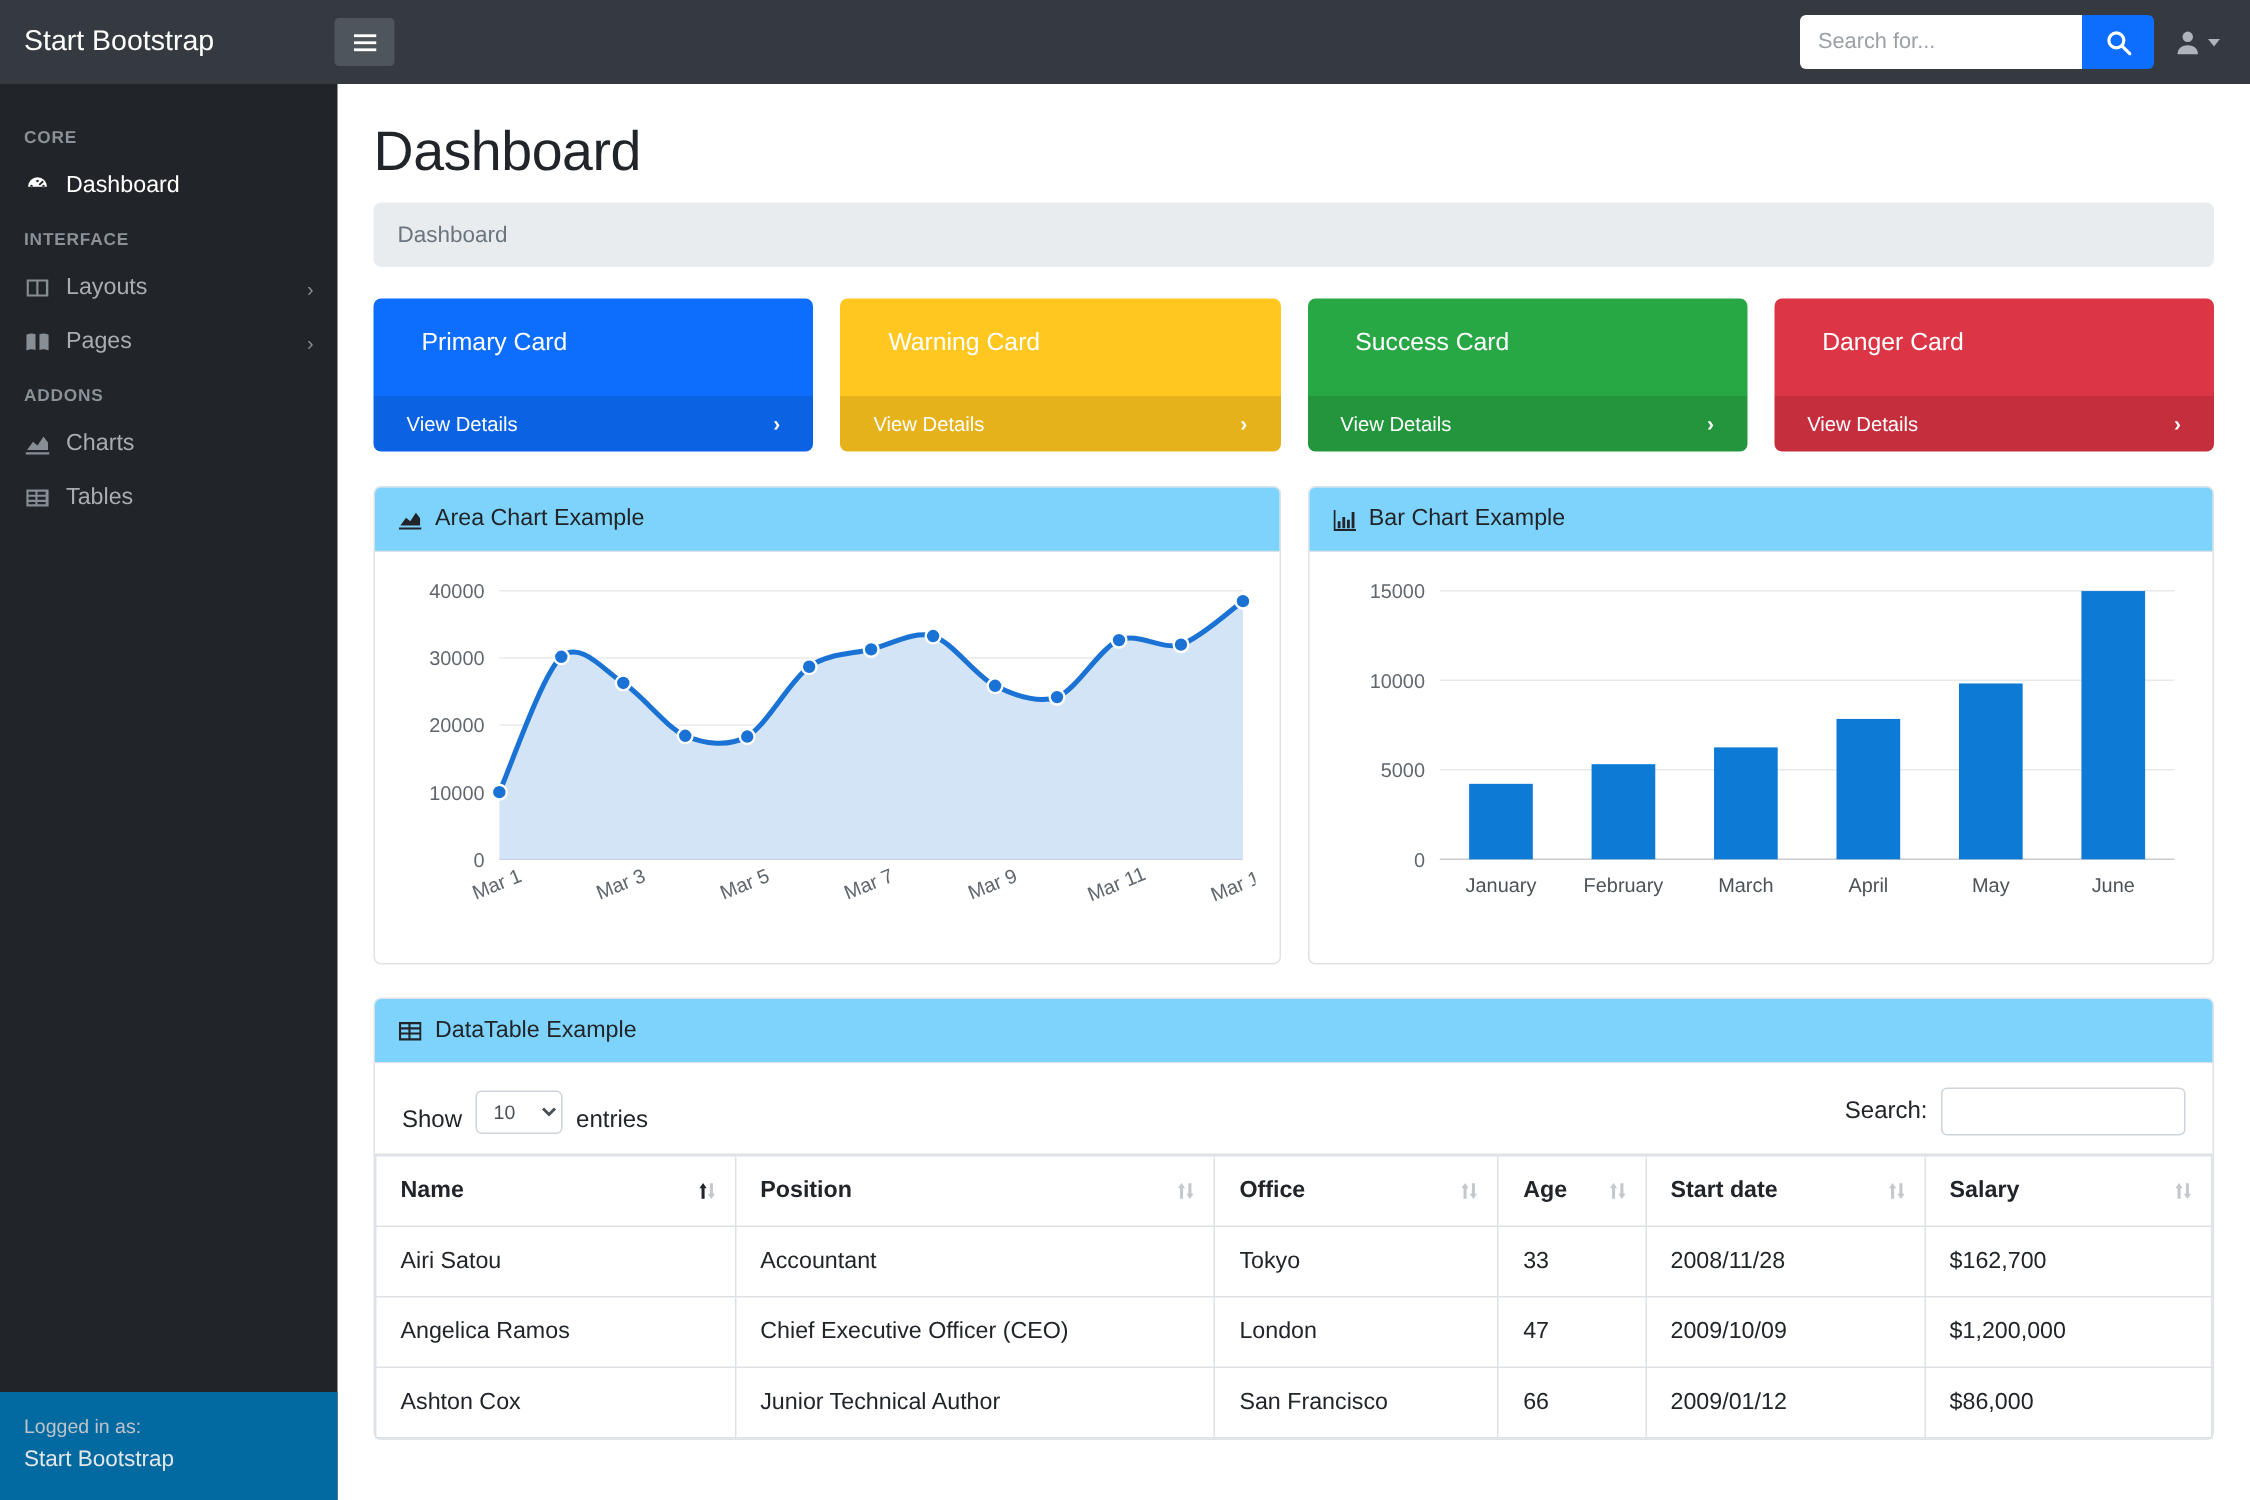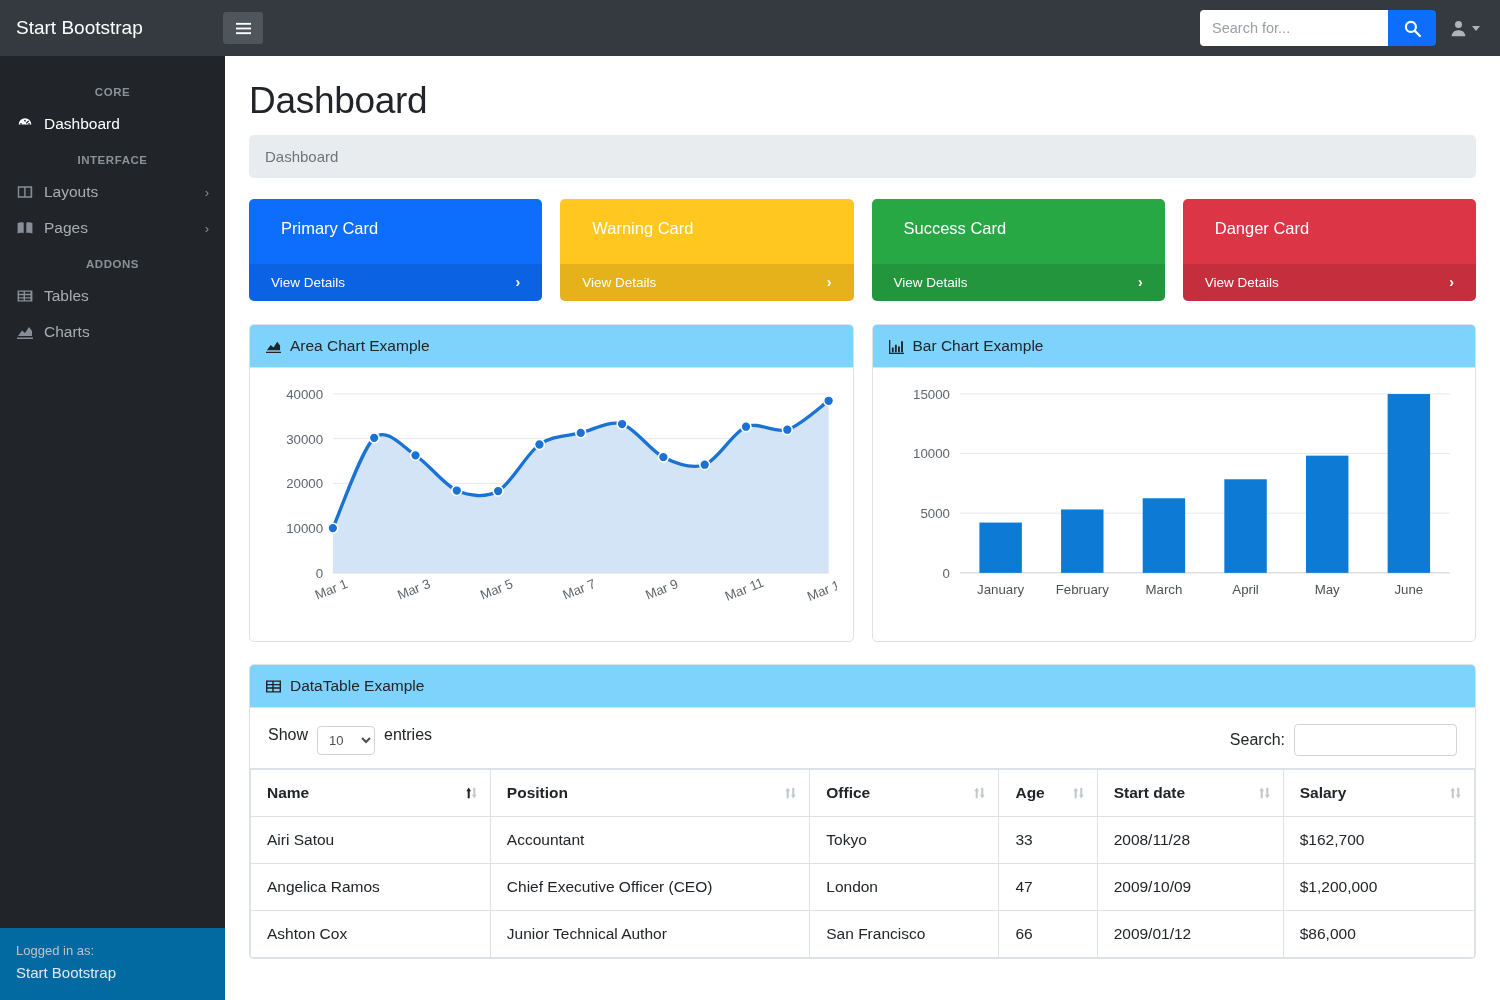--- a/index.html
+++ b/index.html
@@ -50,21 +50,21 @@
            border-right: 4px solid transparent; border-top: 5px solid #aeb4ba; }
 
   
   #body-wrap { flex: 1; display: flex; min-height: 0; }
 
   
   #sidebar {
     width: 225px; flex: 0 0 225px; background: #212529;
     display: flex; flex-direction: column; position: relative;
   }
-  #sidebar-nav { padding-top: 18px; flex: 1; overflow: hidden; text-align: center; }
+  #sidebar-nav { padding-top: 18px; flex: 1; overflow: hidden; }
   .nav-heading {
     font-size: 11.5px; font-weight: bold; letter-spacing: .55px;
     color: #8a9199; padding: 12px 16px 8px 16px; text-transform: uppercase;
   }
   .nav-link {
     display: flex; align-items: center; gap: 11px;
     padding: 9px 16px; font-size: 15.5px; cursor: pointer;
   }
   .nav-link .ico { width: 17px; display: flex; align-items: center;
                    justify-content: center; flex: 0 0 17px; }
@@ -118,21 +118,21 @@
   }
   .card-header svg { width: 15px; height: 15px; fill: #212529; }
   .card-body { padding: 14px 16px 10px 16px; }
   .chart-card { flex: 1; min-width: 0; }
 
   
   #datatable-card { }
   #dt-controls {
     display: flex; align-items: center; padding: 16px 18px 12px 18px;
   }
-  #dt-length { display: flex; align-items: flex-start; gap: 9px;
+  #dt-length { display: flex; align-items: flex-end; gap: 9px;
                font-size: 16px; color: #212529; }
   #dt-length select {
     font-family: "Liberation Sans", sans-serif; font-size: 13px;
     padding: 5px 7px; border: 1px solid #ced4da; border-radius: 4px;
     color: #495057; background: #fff;
   }
   #dt-filter { margin-left: auto; display: flex; align-items: center;
                gap: 9px; font-size: 16px; color: #212529; }
   #dt-filter input {
     width: 163px; height: 32px; border: 1px solid #ced4da;
@@ -218,32 +218,32 @@
               <path d="M.6 3.1c2-.8 4-1 6.1-.3v10.5c-2.1-.7-4.1-.5-6.1.3zm14.8 0v10.5c-2-.8-4-1-6.1-.3V2.8c2.1-.7 4.1-.5 6.1.3z"></path>
             </svg>
           </span>
           <span>Pages</span>
           <span class="nav-chevron">›</span>
         </div>
         <div class="nav-heading">ADDONS</div>
         <div class="nav-link muted">
           <span class="ico">
             <svg viewBox="0 0 16 16">
-              <path d="M.6 2.4h14.8v11.2H.6zm1.4 1.4v2h4.6v-2zm6 0v2h5.4v-2zM2 7.2v2h4.6v-2zm6 0v2h5.4v-2zM2 10.6v1.6h4.6v-1.6zm6 0v1.6h5.4v-1.6z"></path>
+              <path d="M0 13.5h16V15H0zM1 12l4-5.5 3 2.5 4-6 3 4V12z"></path>
             </svg>
           </span>
-          <span>Tables</span>
+          <span>Charts</span>
         </div>
         <div class="nav-link muted">
           <span class="ico">
             <svg viewBox="0 0 16 16">
-              <path d="M0 13.5h16V15H0zM1 12l4-5.5 3 2.5 4-6 3 4V12z"></path>
+              <path d="M.6 2.4h14.8v11.2H.6zm1.4 1.4v2h4.6v-2zm6 0v2h5.4v-2zM2 7.2v2h4.6v-2zm6 0v2h5.4v-2zM2 10.6v1.6h4.6v-1.6zm6 0v1.6h5.4v-1.6z"></path>
             </svg>
           </span>
-          <span>Charts</span>
+          <span>Tables</span>
         </div>
       </div>
     <div id="sidebar-footer">
       <div class="small">Logged in as:</div>
       <div class="who">Start Bootstrap</div>
     </div>
   </div>
 
   <div id="content">
     <div id="page-title">Dashboard</div>

